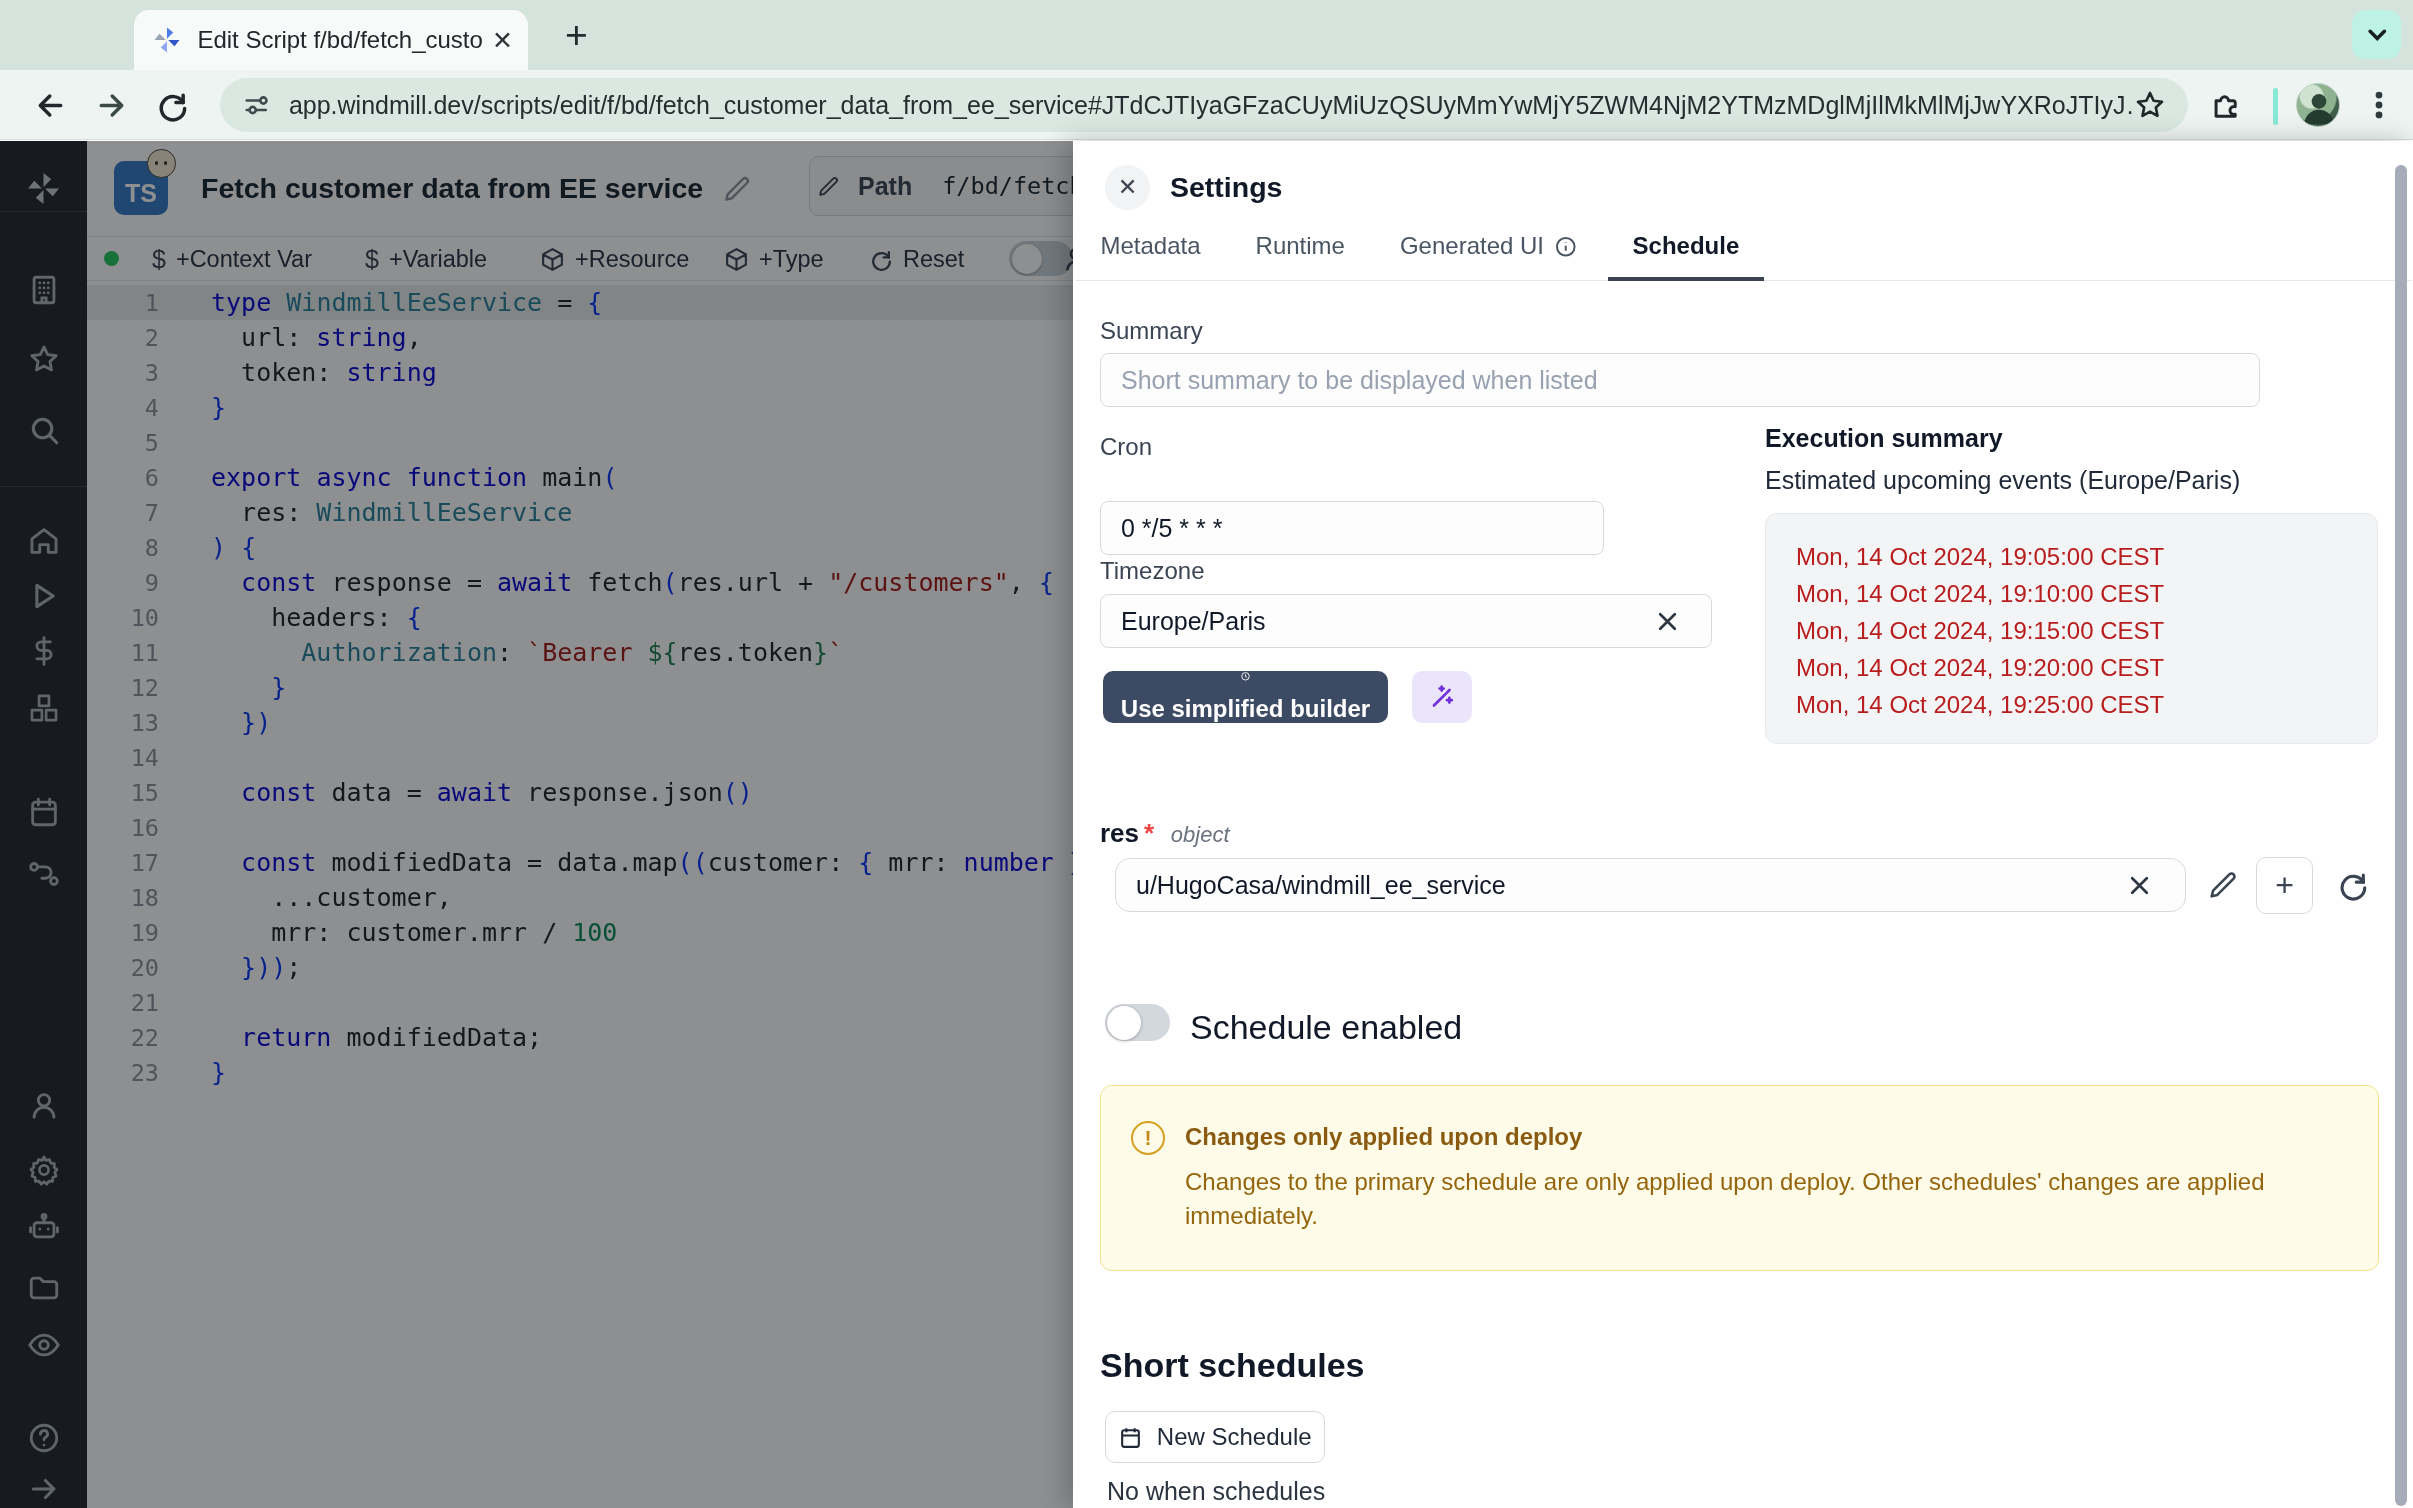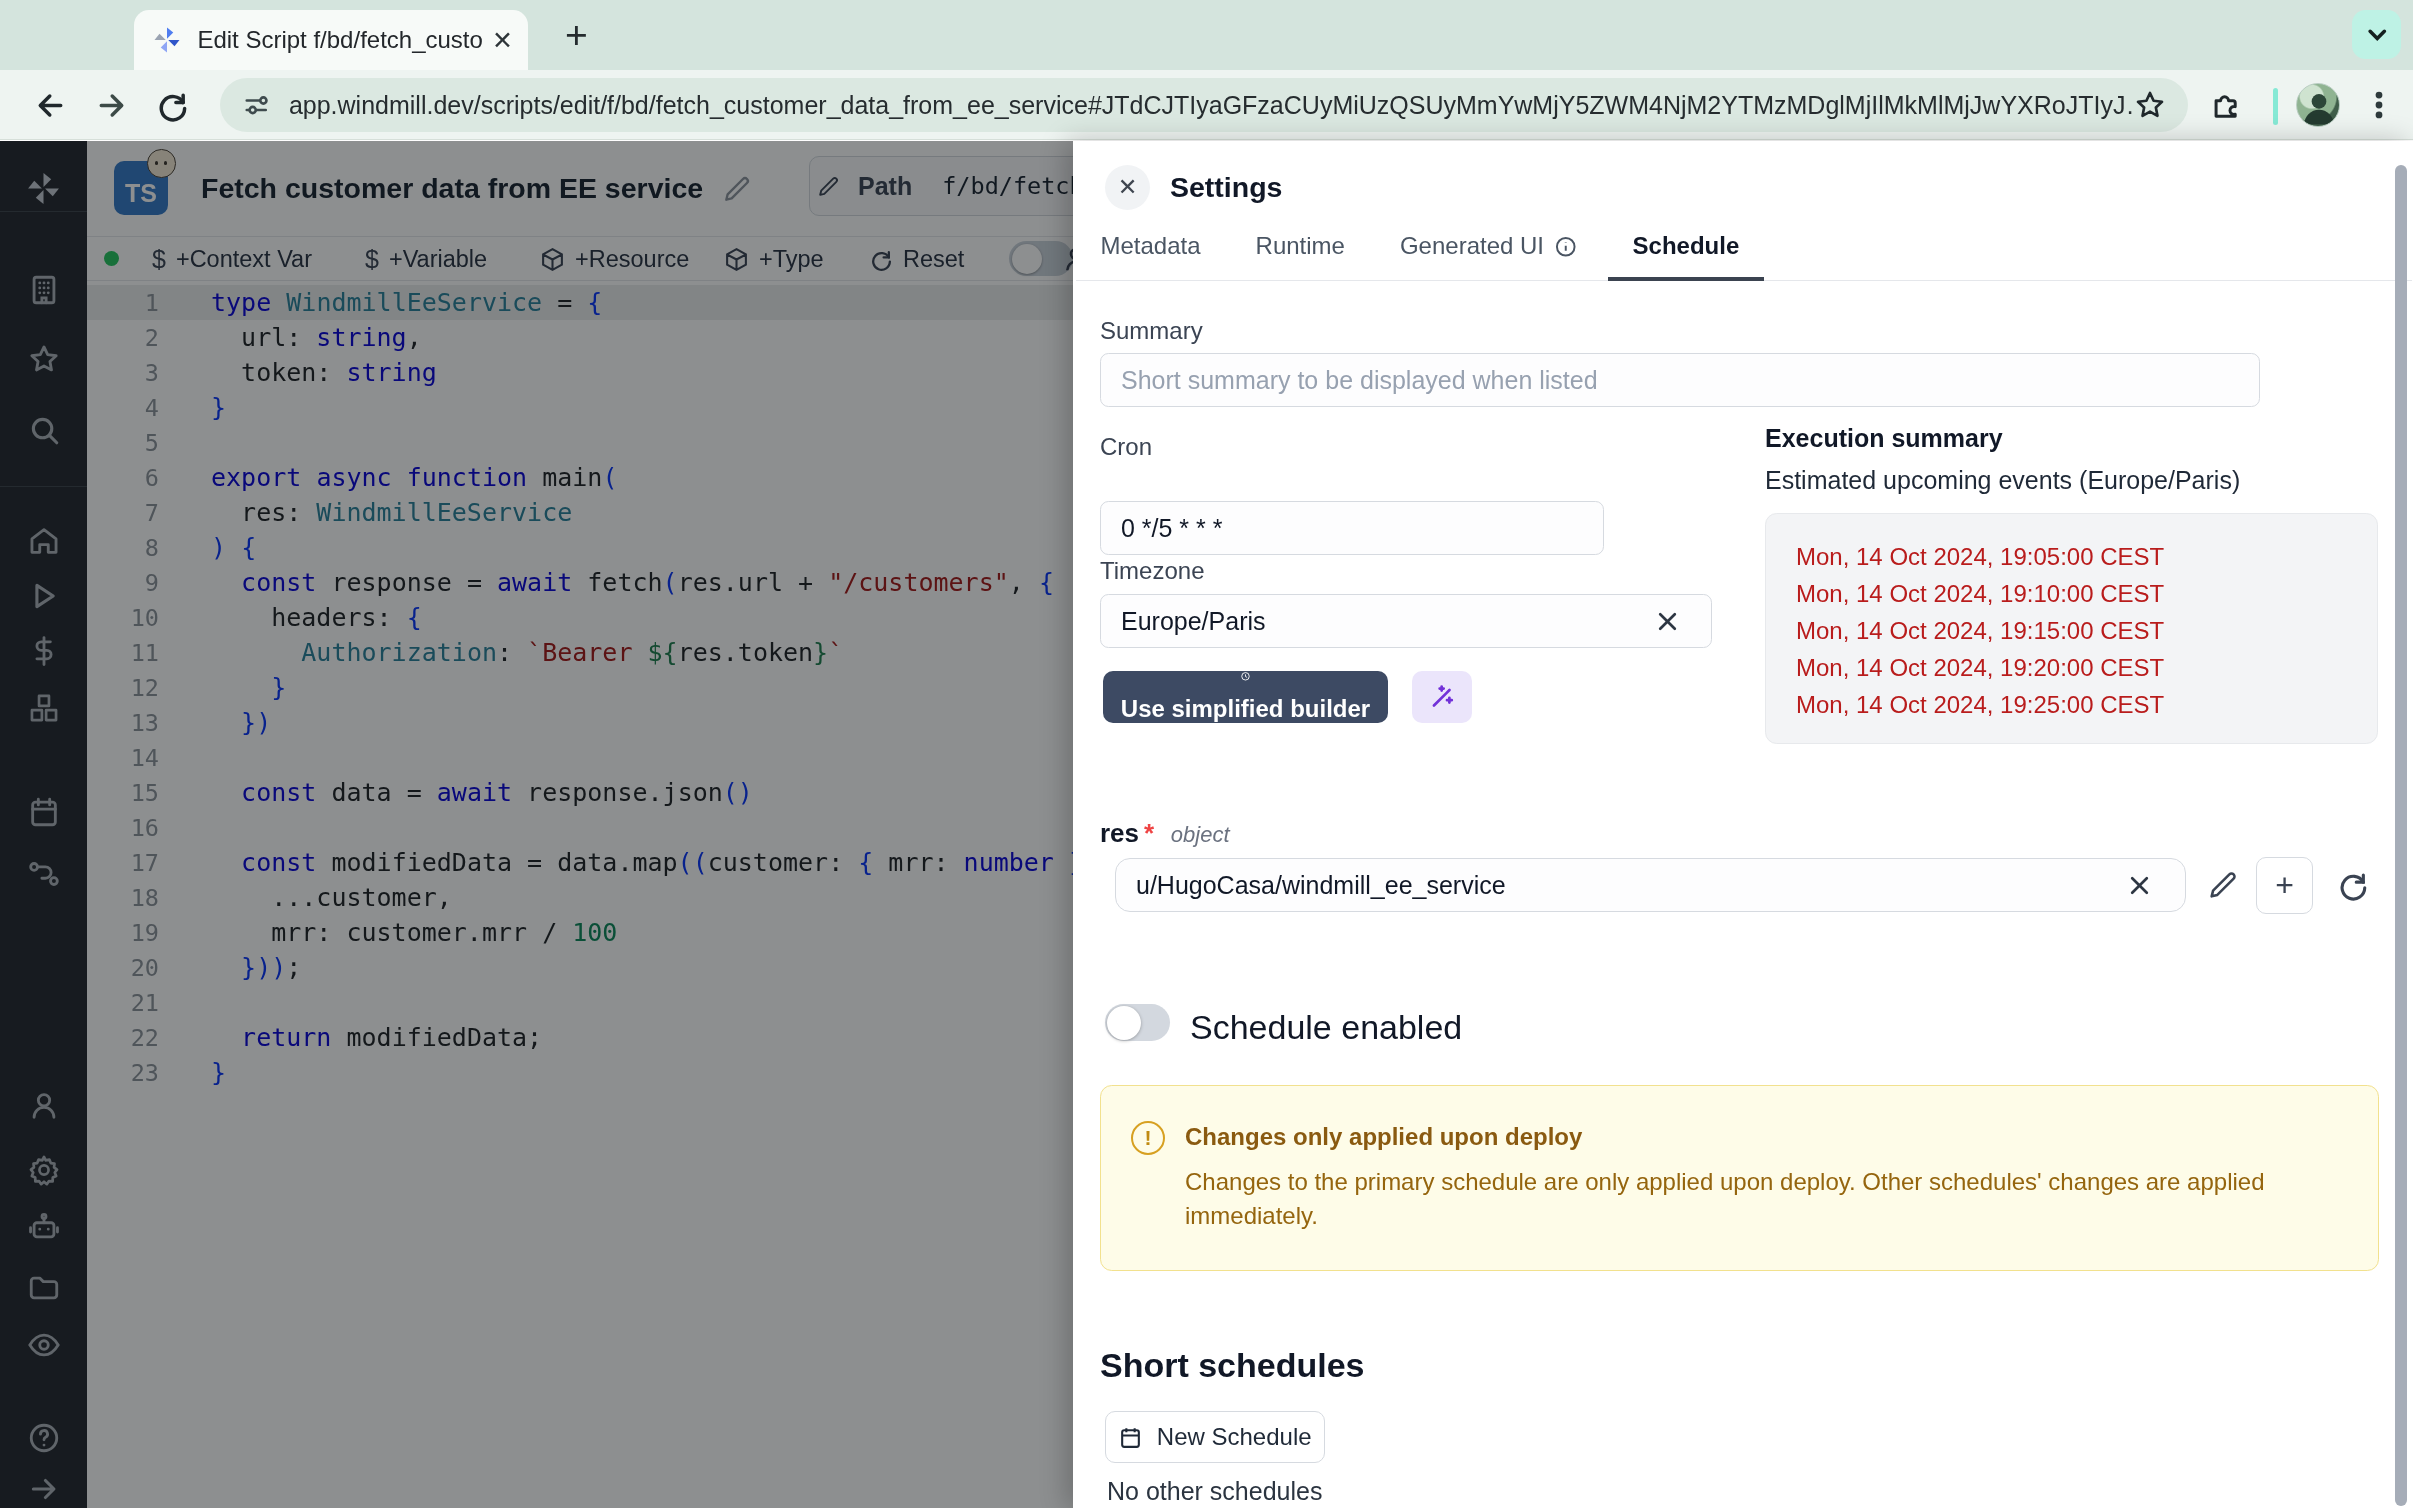--- a/index.html
+++ b/index.html
@@ -476,18 +476,18 @@
     </div>
 
     <div class="other-title">Short schedules</div>
     <div class="new-btn">
       <svg width="25" height="25" viewBox="0 0 24 24" fill="none" stroke="#1f2937" stroke-width="2">
           <rect x="4" y="5" width="16" height="16" rx="2"></rect>
           <path d="M8 3v4M16 3v4M4 10h16"></path>
         </svg>
       <span>New Schedule</span>
     </div>
-    <div class="empty-txt">No other schedules</div>
+    <div class="empty-txt">No when schedules</div>
 
     <div class="scrollbar"></div>
   </div>
 </div>
 
 
 </body></html>

